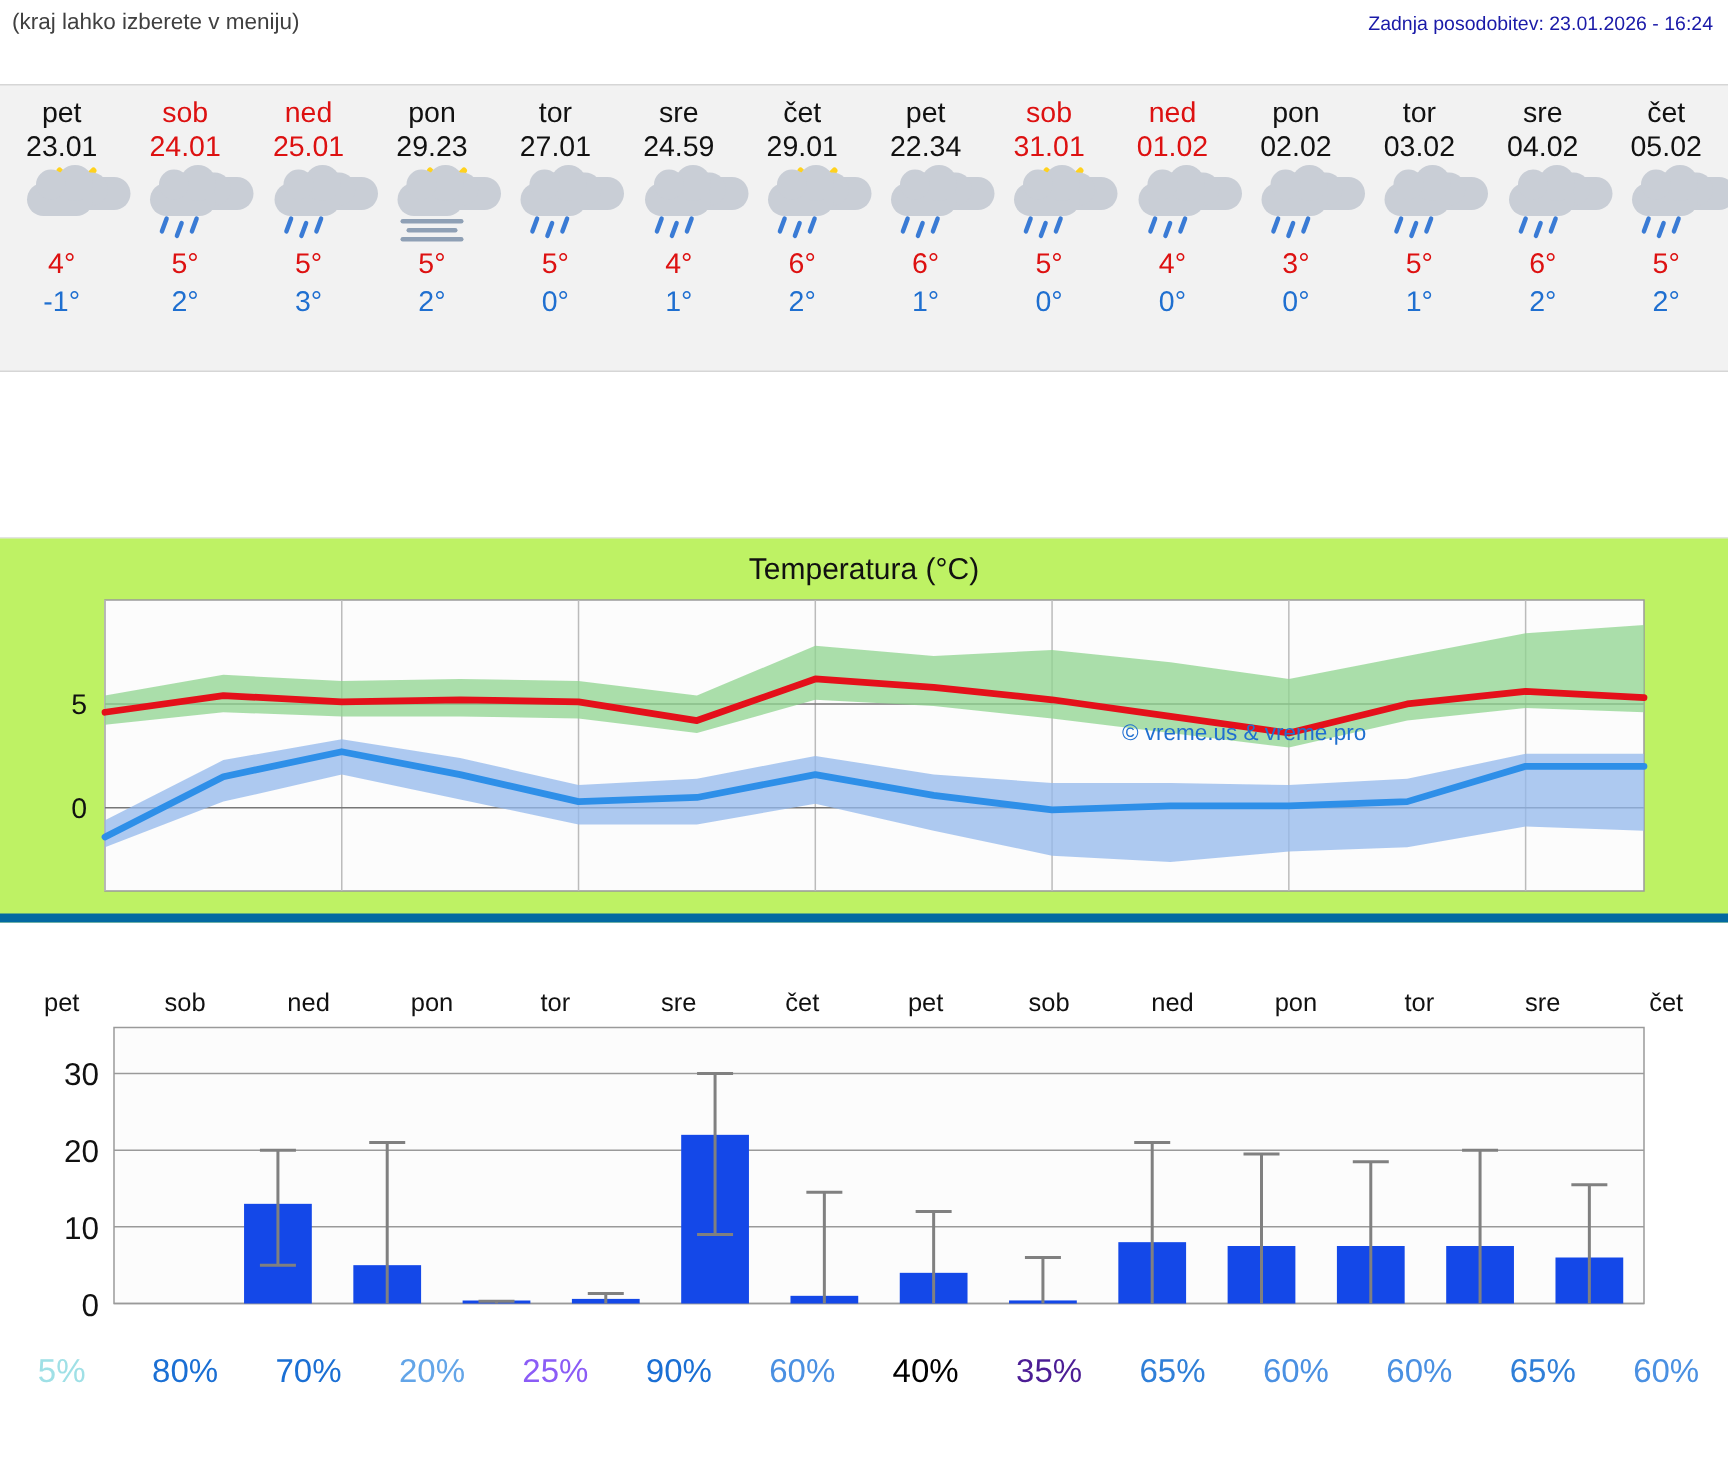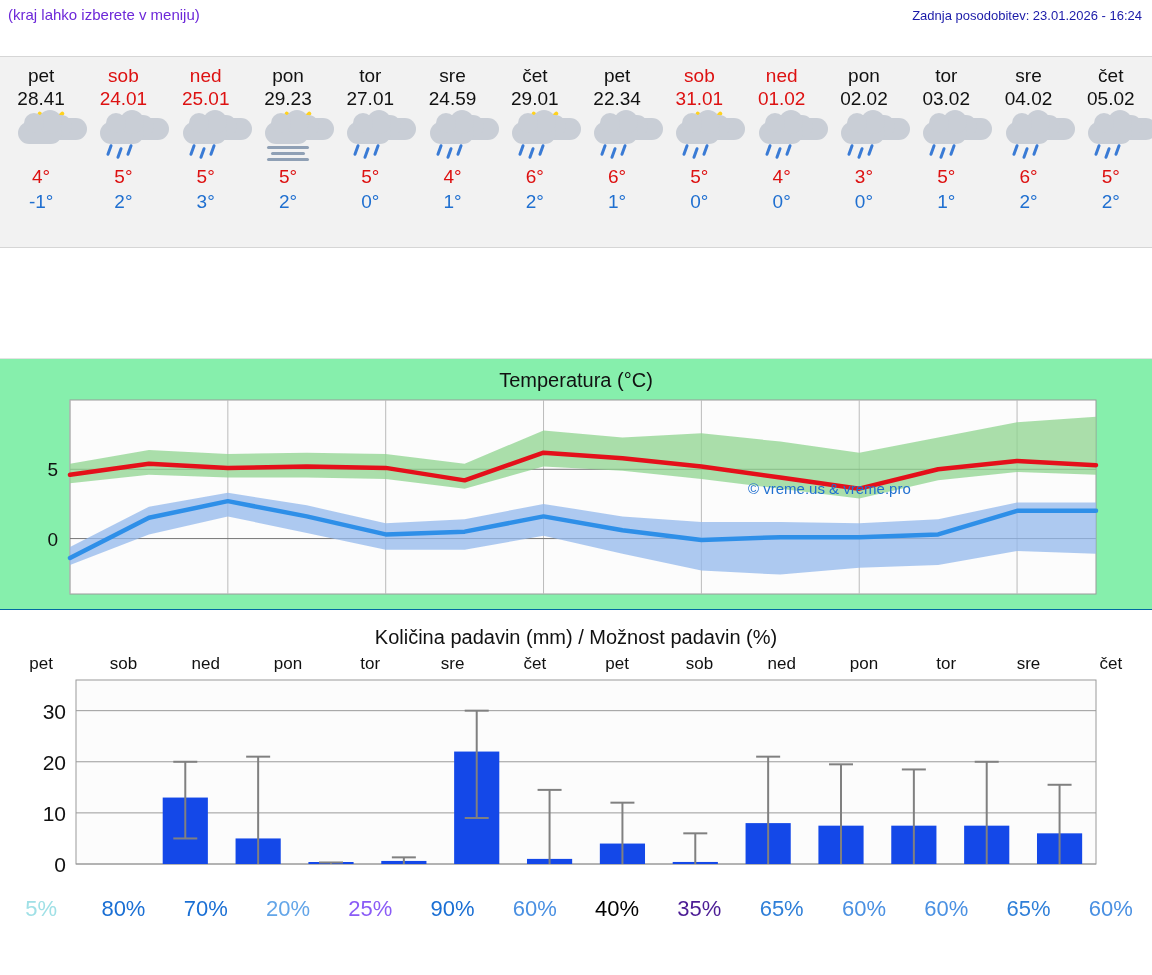--- a/index.html
+++ b/index.html
@@ -1,18 +1,18 @@
 <!DOCTYPE html>
 <html><head>
 <meta charset="utf-8">
 <style>
   html,body{margin:0;padding:0;}
   body{width:1152px;height:975px;background:#ffffff;font-family:"Liberation Sans",sans-serif;overflow:hidden;}
   .top-bar{position:relative;height:56px;}
-  .top-left{position:absolute;left:8px;top:6px;font-size:15px;color:#6d28d9;}
+  .top-left{position:absolute;left:8px;top:6px;font-size:15px;color:#404040;}
   .top-right{position:absolute;right:10px;top:8px;font-size:13px;color:#1a1aa8;}
   .page-title{position:absolute;left:0;right:0;top:16px;text-align:center;font-size:24px;color:#1a1aa8;}
 
   
   .strip{position:relative;height:190px;background:#f2f2f2;border-top:1px solid #d6d6d6;border-bottom:1px solid #d6d6d6;}
   .days{display:flex;width:1152px;height:100%;}
   .day{flex:1 1 0;display:flex;flex-direction:column;align-items:center;padding-top:8px;}
   .dname{font-size:19px;line-height:22px;}
   .ddate{font-size:19px;line-height:23px;}
   .wk{color:#111111;}
@@ -35,21 +35,21 @@
   .rain span:nth-child(1){left:2px;}
   .rain span:nth-child(2){left:12px;top:3px;}
   .rain span:nth-child(3){left:22px;}
   .fog{position:absolute;left:10px;top:32px;width:42px;height:14px;}
   .fog span{position:absolute;left:0;width:42px;height:3px;background:#8fa0b5;border-radius:2px;}
   .fog span:nth-child(1){top:0;}
   .fog span:nth-child(2){top:6px;left:4px;width:34px;}
   .fog span:nth-child(3){top:12px;}
 
   
-  .temp-sec{position:relative;margin-top:110px;height:250px;background:#86efac;border-top:1px solid #e3e3e3;border-bottom:1px solid #0369a1;}
+  .temp-sec{position:relative;margin-top:110px;height:250px;background:#bef264;border-top:1px solid #e3e3e3;border-bottom:6px solid #0369a1;}
   .temp-title{text-align:center;font-size:20px;color:#111;padding-top:10px;}
   .chart-wrap{position:relative;width:1152px;height:210px;}
   .copy{position:absolute;left:748px;top:88px;font-size:15px;color:#1f6fd0;}
 
   
   .prec-sec{position:relative;margin-top:16px;height:320px;}
   .prec-title{text-align:center;font-size:20px;color:#111;}
   .prec-days{position:absolute;top:28px;left:0;width:1152px;display:flex;}
   .prec-days div{flex:1 1 0;text-align:center;font-size:17px;color:#111;}
   .prec-probs{position:absolute;top:270px;left:0;width:1152px;display:flex;}
@@ -61,21 +61,21 @@
 
 <div class="top-bar">
   <div class="top-left">(kraj lahko izberete v meniju)</div>
   <div class="top-right">Zadnja posodobitev: 23.01.2026 - 16:24</div>
 </div>
 
 <div class="strip">
   <div class="days" id="days-row">
       <div class="day">
         <div class="dname wk">pet</div>
-        <div class="ddate wk">28.41</div>
+        <div class="ddate wk">23.01</div>
         <div class="icon">
           <span class="sun">
             <i></i>
           </span>
           <span class="cloud"></span>
         </div>
         <div class="tmax">4°</div>
         <div class="tmin">-1°</div>
       </div>
       <div class="day">
@@ -291,21 +291,20 @@
         <path d="M70 71.74285714285713 L148.9230769230769 57.88571428571427 L227.84615384615384 62.042857142857144 L306.7692307692308 60.65714285714287 L385.6923076923077 62.042857142857144 L464.61538461538464 71.74285714285713 L543.5384615384615 38.485714285714295 L622.4615384615385 45.41428571428571 L701.3846153846154 41.25714285714287 L780.3076923076923 49.571428571428584 L859.2307692307693 60.65714285714287 L938.1538461538462 45.41428571428571 L1017.0769230769231 30.17142857142855 L1096 24.628571428571405 L1096 82.82857142857144 L1017.0769230769231 80.05714285714284 L938.1538461538462 88.37142857142858 L859.2307692307693 106.38571428571429 L780.3076923076923 96.6857142857143 L701.3846153846154 86.98571428571428 L622.4615384615385 78.67142857142856 L543.5384615384615 74.51428571428572 L464.61538461538464 96.6857142857143 L385.6923076923077 86.98571428571428 L306.7692307692308 85.60000000000001 L227.84615384615384 85.60000000000001 L148.9230769230769 82.82857142857144 L70 91.14285714285715 Z" fill="#8fd48f" fill-opacity="0.75" stroke="none"></path>
         <path d="M70 154.8857142857143 L148.9230769230769 114.7 L227.84615384615384 100.84285714285714 L306.7692307692308 113.3142857142857 L385.6923076923077 131.32857142857142 L464.61538461538464 127.17142857142856 L543.5384615384615 111.92857142857143 L622.4615384615385 124.4 L701.3846153846154 129.94285714285712 L780.3076923076923 129.94285714285712 L859.2307692307693 131.32857142857142 L938.1538461538462 127.17142857142856 L1017.0769230769231 110.54285714285714 L1096 110.54285714285714 L1096 161.81428571428572 L1017.0769230769231 159.04285714285714 L938.1538461538462 172.9 L859.2307692307693 175.67142857142858 L780.3076923076923 182.6 L701.3846153846154 178.44285714285715 L622.4615384615385 161.81428571428572 L543.5384615384615 143.8 L464.61538461538464 157.65714285714284 L385.6923076923077 157.65714285714284 L306.7692307692308 141.0285714285714 L227.84615384615384 124.4 L148.9230769230769 142.4142857142857 L70 172.9 Z" fill="#93b8ec" fill-opacity="0.75" stroke="none"></path>
         <path d="M70 82.82857142857144 L148.9230769230769 71.74285714285713 L227.84615384615384 75.89999999999999 L306.7692307692308 74.51428571428572 L385.6923076923077 75.89999999999999 L464.61538461538464 88.37142857142858 L543.5384615384615 60.65714285714287 L622.4615384615385 66.19999999999999 L701.3846153846154 74.51428571428572 L780.3076923076923 85.60000000000001 L859.2307692307693 96.6857142857143 L938.1538461538462 77.28571428571428 L1017.0769230769231 68.97142857142856 L1096 73.1285714285714" fill="none" stroke="#e4101a" stroke-width="4.5" stroke-linejoin="round" stroke-linecap="round"></path>
         <path d="M70 165.97142857142856 L148.9230769230769 125.78571428571429 L227.84615384615384 109.15714285714286 L306.7692307692308 124.4 L385.6923076923077 142.4142857142857 L464.61538461538464 139.64285714285714 L543.5384615384615 124.4 L622.4615384615385 138.25714285714287 L701.3846153846154 147.95714285714286 L780.3076923076923 145.18571428571428 L859.2307692307693 145.18571428571428 L938.1538461538462 142.4142857142857 L1017.0769230769231 118.85714285714286 L1096 118.85714285714286" fill="none" stroke="#2e8fe8" stroke-width="4.5" stroke-linejoin="round" stroke-linecap="round"></path>
       </svg>
     <div class="copy">© vreme.us &amp; vreme.pro</div>
   </div>
 </div>
 
 <div class="prec-sec">
-  <div class="prec-title">Količina padavin (mm) / Možnost padavin (%)</div>
   <div class="prec-days" id="prec-days">
       <div>pet</div>
       <div>sob</div>
       <div>ned</div>
       <div>pon</div>
       <div>tor</div>
       <div>sre</div>
       <div>čet</div>
       <div>pet</div>
       <div>sob</div>

